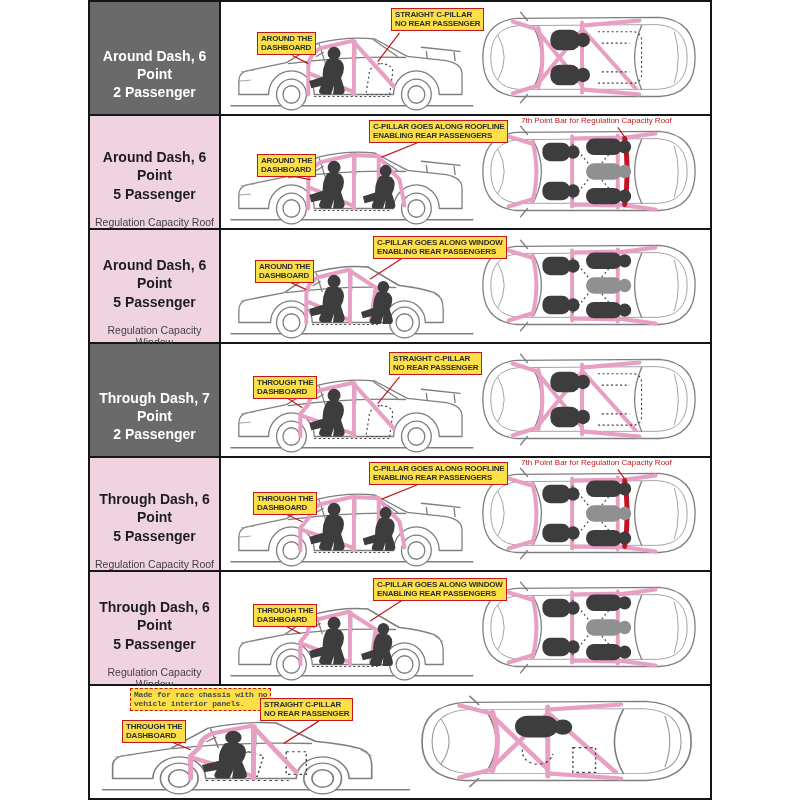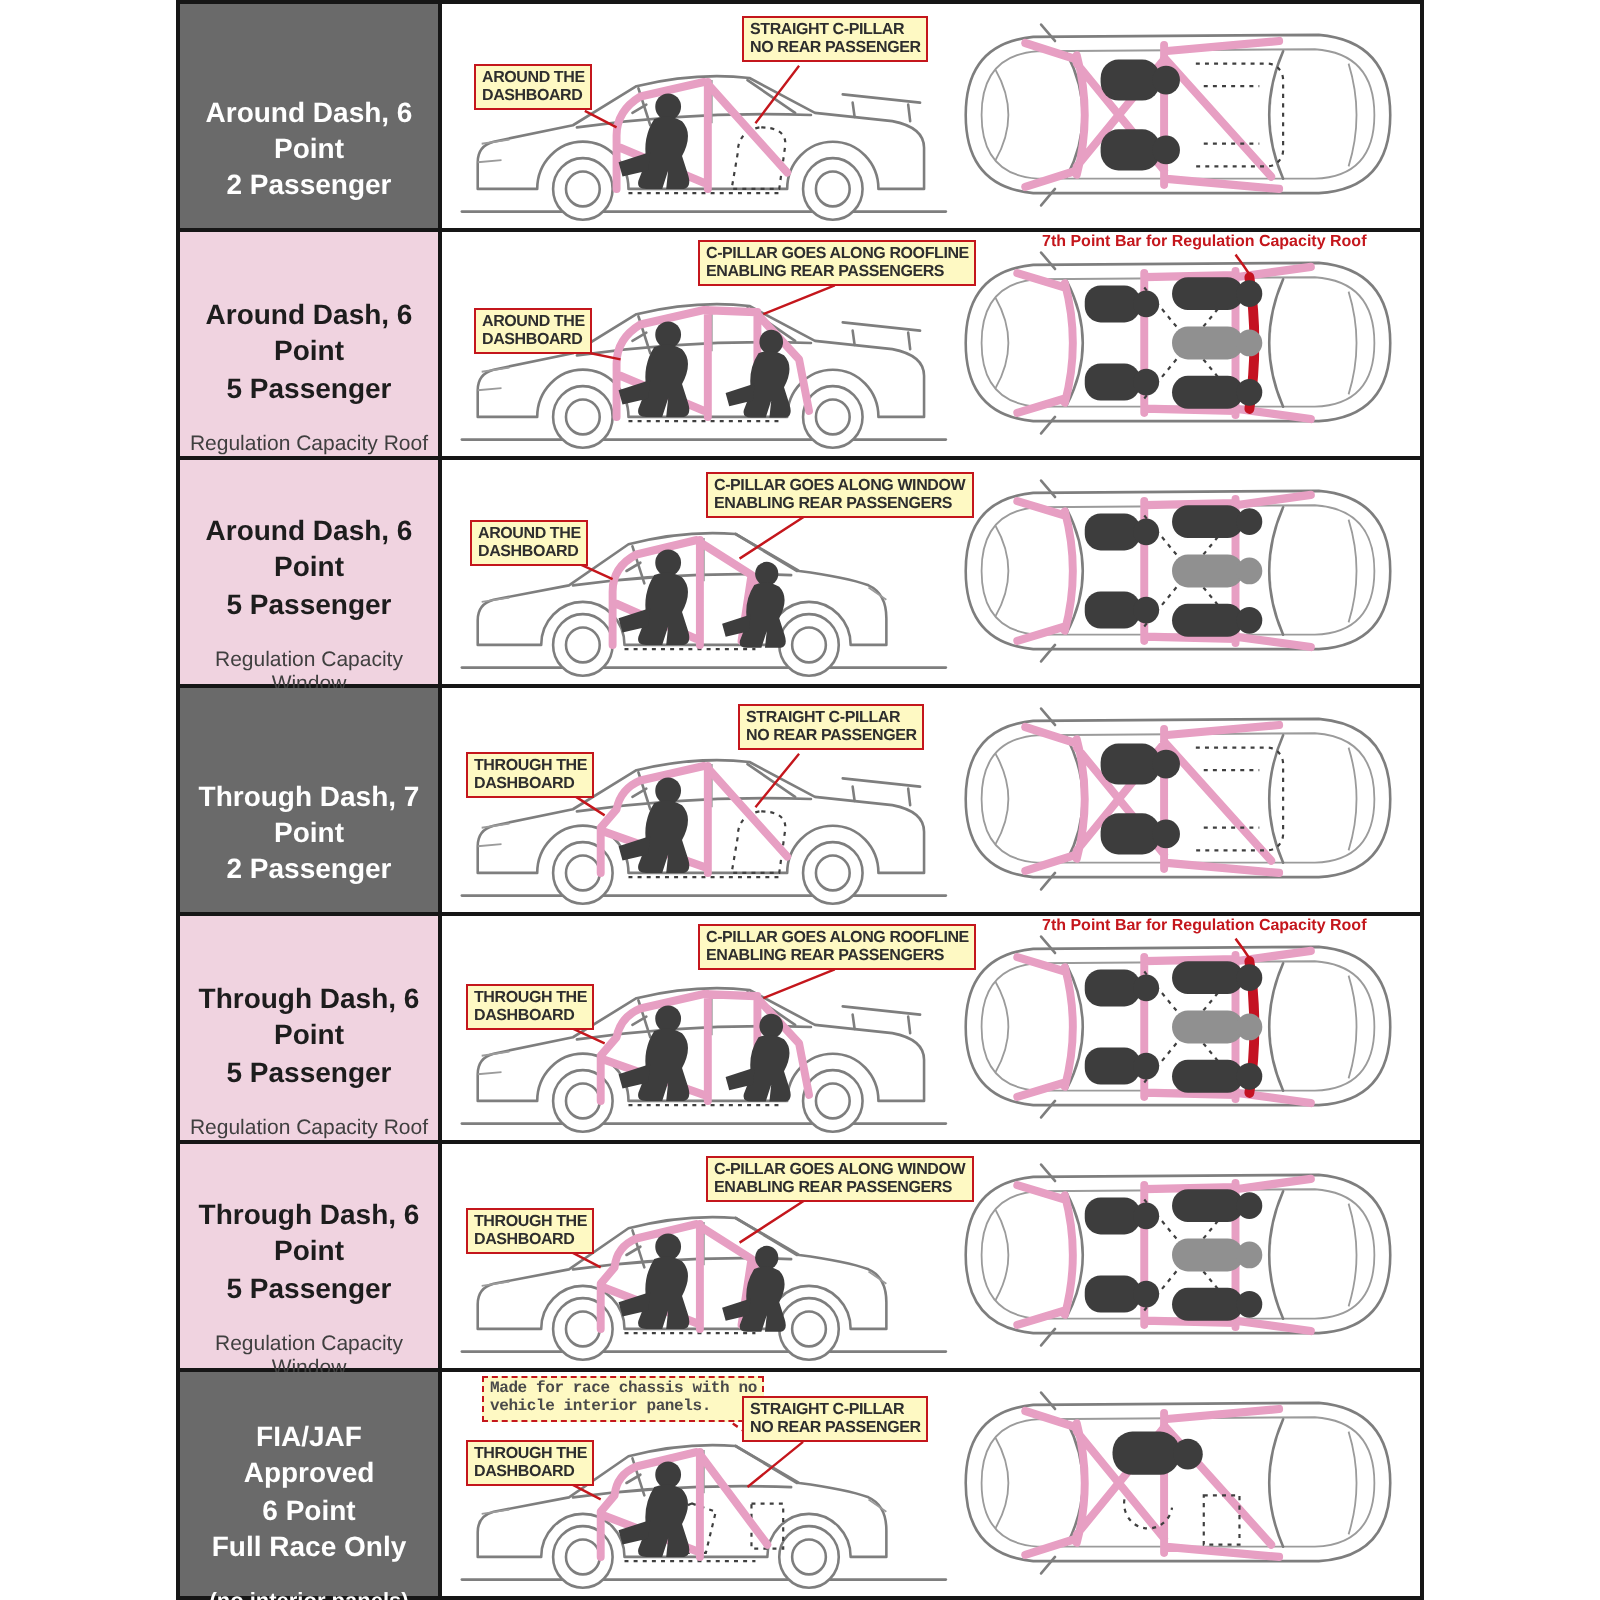--- a/index.html
+++ b/index.html
@@ -9,23 +9,23 @@
   .row:last-child{border-bottom:none;}
   .label-cell{width:131px;flex:0 0 131px;border-right:2px solid #161616;display:flex;flex-direction:column;justify-content:center;align-items:center;text-align:center;padding:4px;box-sizing:border-box;}
   .label-cell.dark{background:#6a6a6a;color:#ffffff;}
   .label-cell.pink{background:#f0d3e0;color:#1d1d1d;}
   .title{font-weight:bold;font-size:14px;line-height:1.3;white-space:pre-line;margin-top:32px;}
   .subtitle{font-size:10.5px;margin-top:13px;white-space:pre-line;}
   .dark .subtitle{font-weight:bold;font-size:11px;color:#fff;}
   .pink .subtitle{color:#3f3f3f;}
   .drawing-cell{position:relative;flex:1;background:#fff;overflow:hidden;}
   svg.art{position:absolute;left:0;top:0;width:100%;height:100%;}
-  .ann{position:absolute;background:#fef9c3;border:1.5px solid #c4161c;color:#2e2e2e;font-size:8px;font-weight:bold;line-height:1.18;padding:1px 3px;white-space:pre-line;letter-spacing:-0.2px;z-index:3;}
+  .ann{position:absolute;background:#fde047;border:1.5px solid #c4161c;color:#2e2e2e;font-size:8px;font-weight:bold;line-height:1.18;padding:1px 3px;white-space:pre-line;letter-spacing:-0.2px;z-index:3;margin-left:20px;}
   .ann.dashed{border-style:dashed;color:#4a4a4a;}
-  .red-note{position:absolute;color:#c4161c;font-size:8px;font-weight:bold;white-space:nowrap;z-index:3;}
+  .red-note{position:absolute;color:#c4161c;font-size:8px;font-weight:normal;white-space:nowrap;z-index:3;}
   
   .ln{stroke:#7e7e7e;fill:none;stroke-width:1.3;stroke-linejoin:round;stroke-linecap:round;}
   .lnf{stroke:#7e7e7e;fill:#fff;stroke-width:1.3;stroke-linejoin:round;}
   .thin{stroke:#9b9b9b;fill:none;stroke-width:0.9;}
   .dot{stroke:#3f3f3f;fill:none;stroke-width:1.1;stroke-dasharray:2 2.6;}
   .cage{stroke:#e79fc3;fill:none;stroke-width:4;stroke-linecap:round;stroke-linejoin:round;}
   .fig{fill:#3d3d3d;stroke:none;}
   .figlight{fill:#909090;}
   .red{stroke:#c4161c;fill:none;stroke-width:1.2;}
   .reddash{stroke:#c4161c;fill:none;stroke-width:1.2;stroke-dasharray:3 2.5;}
@@ -300,26 +300,20 @@
         <path class="red" d="M64 52 L80 60 M185 26 L150 48"></path>
       </svg>
       <div class="ann" style="left:12px;top:32px;">THROUGH THE
 DASHBOARD</div>
       <div class="ann" style="left:132px;top:6px;">C-PILLAR GOES ALONG WINDOW
 ENABLING REAR PASSENGERS</div>
     </div>
   </div>
 
   <div class="row">
-    <div class="label-cell dark">
-      <div class="title">FIA/JAF Approved
-6 Point
-Full Race Only</div>
-      <div class="subtitle">(no interior panels)</div>
-    </div>
     <div class="drawing-cell">
       <svg class="art" viewBox="0 0 493 109" preserveAspectRatio="none">
         <g transform="translate(8,2)">
           <use href="#s-hatch"></use>
           <path class="dot" d="M118 62 q-12 4 -10 16 l-1 8 h18 l5 -20 z M148 62 h16 v22 h-16 z"></path>
           <use href="#c-tsh"></use>
           <use href="#pers" transform="translate(93,42)"></use>
         </g>
         <g transform="translate(252,2)">
           <use href="#t-body"></use>

